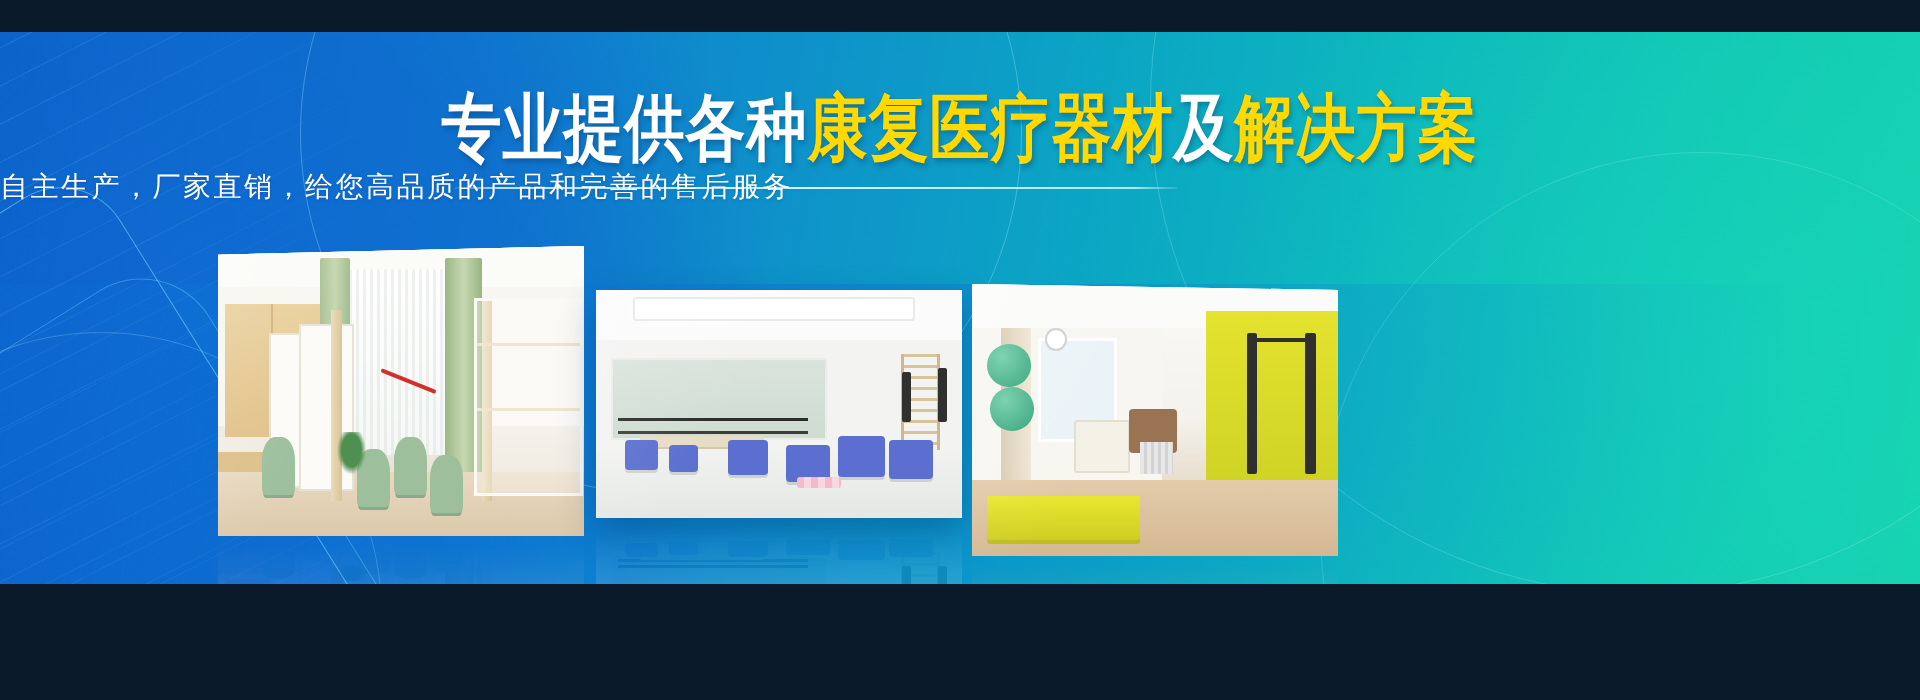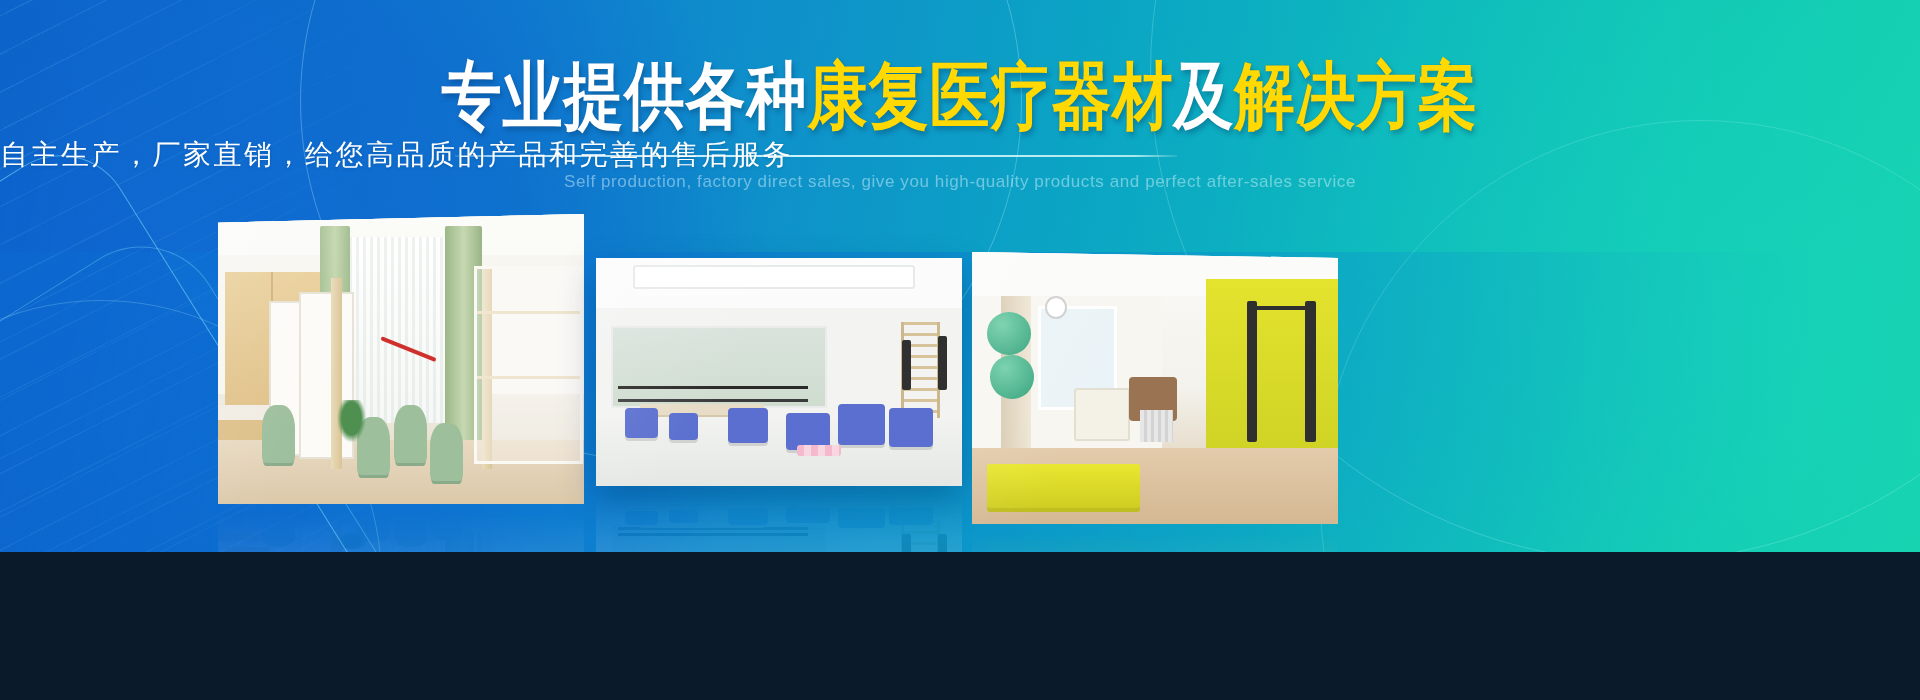--- a/index.html
+++ b/index.html
@@ -15,20 +15,21 @@
     font-family: "Liberation Sans", "DejaVu Sans", sans-serif;
     background: linear-gradient(100deg,
         #0b63c8 0%,
         #0d6fcf 10%,
         #0f80cf 26%,
         #0e94c9 42%,
         #0ba6c4 56%,
         #0db8bd 70%,
         #11c7b4 84%,
         #16d2ae 100%);
+    margin-top: 32px;
   }
 
   
   .bg-layer { position: absolute; inset: 0; pointer-events: none; }
 
   .glow-left {
     position: absolute;
     left: -320px; top: -260px;
     width: 1100px; height: 1100px;
     background: radial-gradient(circle at 50% 50%,
@@ -335,21 +336,20 @@
     <div class="arc arc-d"></div>
   </div>
 
   <div class="headline-wrap">
     <div class="headline"><span class="w">专业提供各种</span><span class="y">康复医疗器材</span><span class="w">及</span><span class="y">解决方案</span></div>
   </div>
 
   <div class="divider"></div>
 
   <div class="sub-cn">自主生产，厂家直销，给您高品质的产品和完善的售后服务</div>
-  <div class="sub-en">Self production, factory direct sales, give you high-quality products and perfect after-sales service</div>
 
   <div class="reflection refl-left">
     <div class="scene s1">
       <div class="wall"></div>
         <div class="ceiling"></div>
       <div class="cabinet"></div>
         <div class="counter"></div>
         <div class="base"></div>
       <div class="window"></div>
         <div class="sheer"></div>

